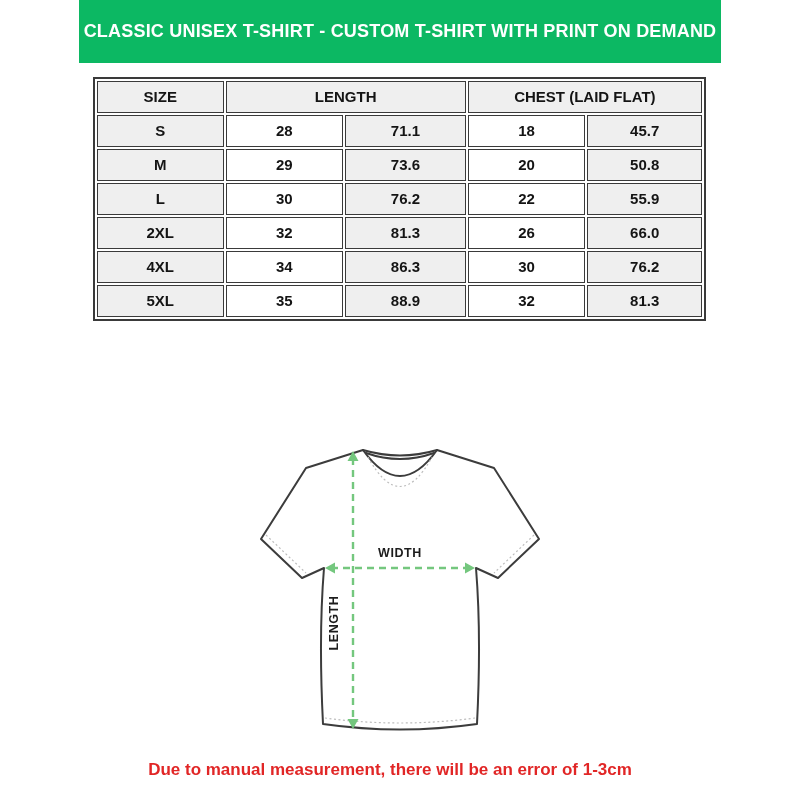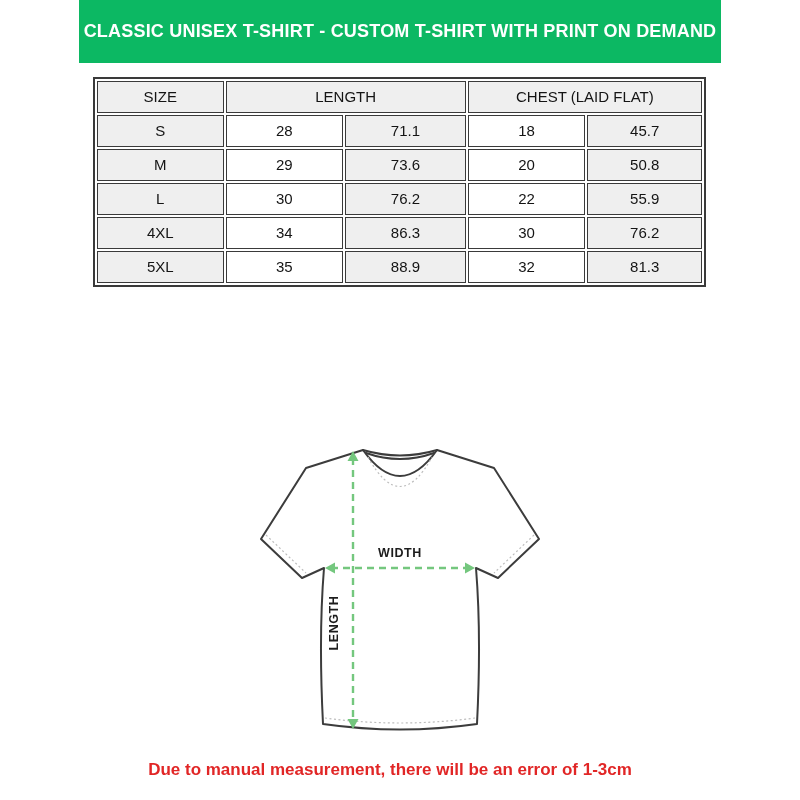--- a/index.html
+++ b/index.html
@@ -34,21 +34,21 @@
     table-layout: fixed;
     border-collapse: separate;
     border-spacing: 2px;
     border: 2px solid var(--table-border);
     background: #ffffff;
   }
   table.size-chart th, table.size-chart td {
     border: 1.5px solid var(--table-border);
     text-align: center;
     vertical-align: middle;
-    font-weight: normal;
+    font-weight: bold;
     font-size: 15px;
     line-height: 20px;
     padding: 5px 2px;
     color: #141414;
     background: #ffffff;
     overflow: hidden;
     white-space: nowrap;
   }
   table.size-chart .shade { background: var(--cell-shade); }
   .tshirt-diagram {
@@ -117,20 +117,27 @@
         <td class="shade">50.8</td>
       </tr>
       <tr>
         <td class="shade">L</td>
         <td>30</td>
         <td class="shade">76.2</td>
         <td>22</td>
         <td class="shade">55.9</td>
       </tr>
       <tr>
+        <td class="shade">2XL</td>
+        <td>32</td>
+        <td class="shade">81.3</td>
+        <td>26</td>
+        <td class="shade">66.0</td>
+      </tr>
+      <tr>
         <td class="shade">4XL</td>
         <td>34</td>
         <td class="shade">86.3</td>
         <td>30</td>
         <td class="shade">76.2</td>
       </tr>
       <tr>
         <td class="shade">5XL</td>
         <td>35</td>
         <td class="shade">88.9</td>

